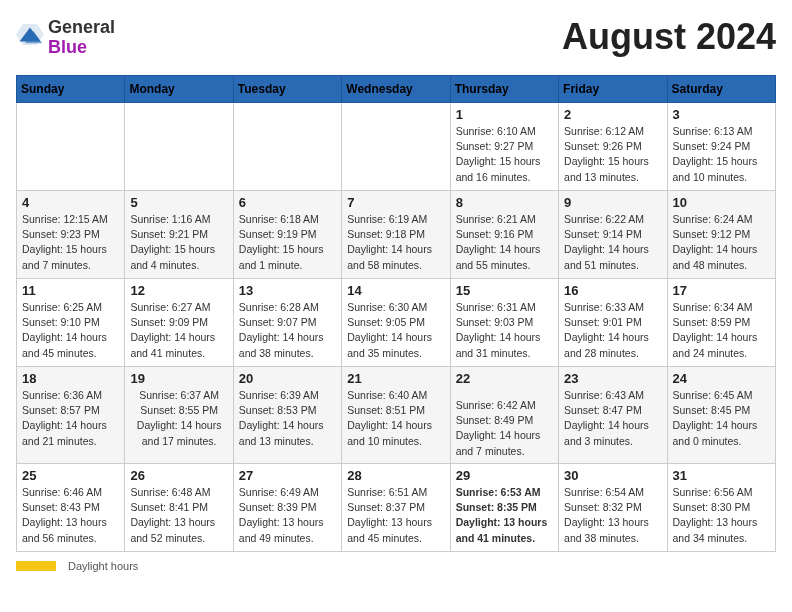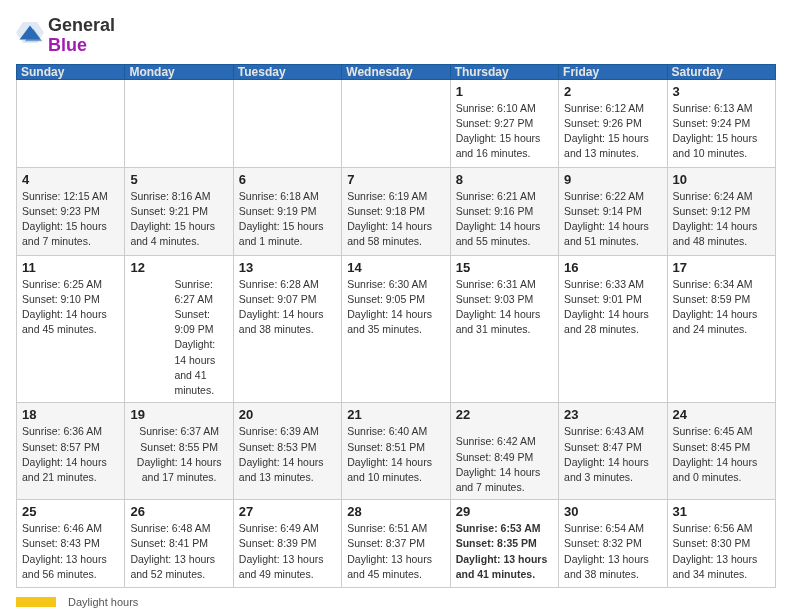--- a/index.html
+++ b/index.html
@@ -7,21 +7,21 @@
       font-family: Arial, sans-serif;
       background: #fff;
       width: 792px;
       min-height: 612px;
       padding: 16px;
     }
     .header-area {
       display: flex;
       align-items: flex-end;
       justify-content: space-between;
-      margin-bottom: 8px;
+      margin-bottom: 17px;
     }
     .logo {
       display: flex;
       align-items: center;
       gap: 4px;
     }
     .logo-text {
       font-size: 18px;
       font-weight: bold;
       line-height: 1.1;
@@ -44,22 +44,22 @@
       font-size: 14px;
       color: #444;
     }
     .calendar {
       width: 100%;
       border-collapse: collapse;
       font-size: 11px;
     }
     .calendar th {
       background: #2a6ab5;
-      color: #e5e5e5;
-      padding: 0 4px;
+      color: #000000;
+      padding: 6px 4px;
       text-align: left;
       font-size: 12px;
       font-weight: bold;
       border: 1px solid #1a5a9a;
     }
     .calendar td {
       border: 1px solid #ccc;
       vertical-align: top;
       padding: 4px 5px;
       height: 88px;
@@ -108,20 +108,21 @@
       <polygon points="8,24 24,24 32,12 24,0 8,0 0,12" fill="#2a6ab5" opacity="0.15"></polygon>
       <polygon points="16,4 28,20 4,20" fill="#2a6ab5"></polygon>
       <polygon points="20,8 30,22 10,22" fill="#2a6ab5" opacity="0.6"></polygon>
     </svg>
     <div class="logo-text">
       <div><span class="general">General</span></div>
       <div><span class="blue">Blue</span></div>
     </div>
   </div>
   <div class="title-area">
+    <div class="main-title">August 2024</div>
   </div>
 </div>
 
 <table class="calendar">
   <thead>
     <tr>
     <th>Sunday</th>
         <th>Monday</th>
         <th>Tuesday</th>
         <th>Wednesday</th>
@@ -157,21 +158,21 @@
       </tr>
       <tr>
         <td>
           <div class="day-number">4</div>
           <div class="day-info" style="white-space: pre-line;">Sunrise: 12:15 AM
 Sunset: 9:23 PM
 Daylight: 15 hours and 7 minutes.</div>
         </td>
         <td>
           <div class="day-number">5</div>
-          <div class="day-info" style="white-space: pre-line;">Sunrise: 8:16 AM
+          <div class="day-info" style="white-space: pre-line;">Sunrise: 1:16 AM
 Sunset: 9:21 PM
 Daylight: 15 hours and 4 minutes.</div>
         </td>
         <td>
           <div class="day-number">6</div>
           <div class="day-info" style="white-space: pre-line;">Sunrise: 6:18 AM
 Sunset: 9:19 PM
 Daylight: 15 hours and 1 minute.</div>
         </td>
         <td>
@@ -201,21 +202,21 @@
       </tr>
       <tr>
         <td>
           <div class="day-number">11</div>
           <div class="day-info" style="white-space: pre-line;">Sunrise: 6:25 AM
 Sunset: 9:10 PM
 Daylight: 14 hours and 45 minutes.</div>
         </td>
         <td>
           <div class="day-number">12</div>
-          <div class="day-info" style="white-space: pre-line; margin-left: 44px;">Sunrise: 6:27 AM
+          <div class="day-info" style="white-space: pre-line;">Sunrise: 6:27 AM
 Sunset: 9:09 PM
 Daylight: 14 hours and 41 minutes.</div>
         </td>
         <td>
           <div class="day-number">13</div>
           <div class="day-info" style="white-space: pre-line;">Sunrise: 6:28 AM
 Sunset: 9:07 PM
 Daylight: 14 hours and 38 minutes.</div>
         </td>
         <td>

